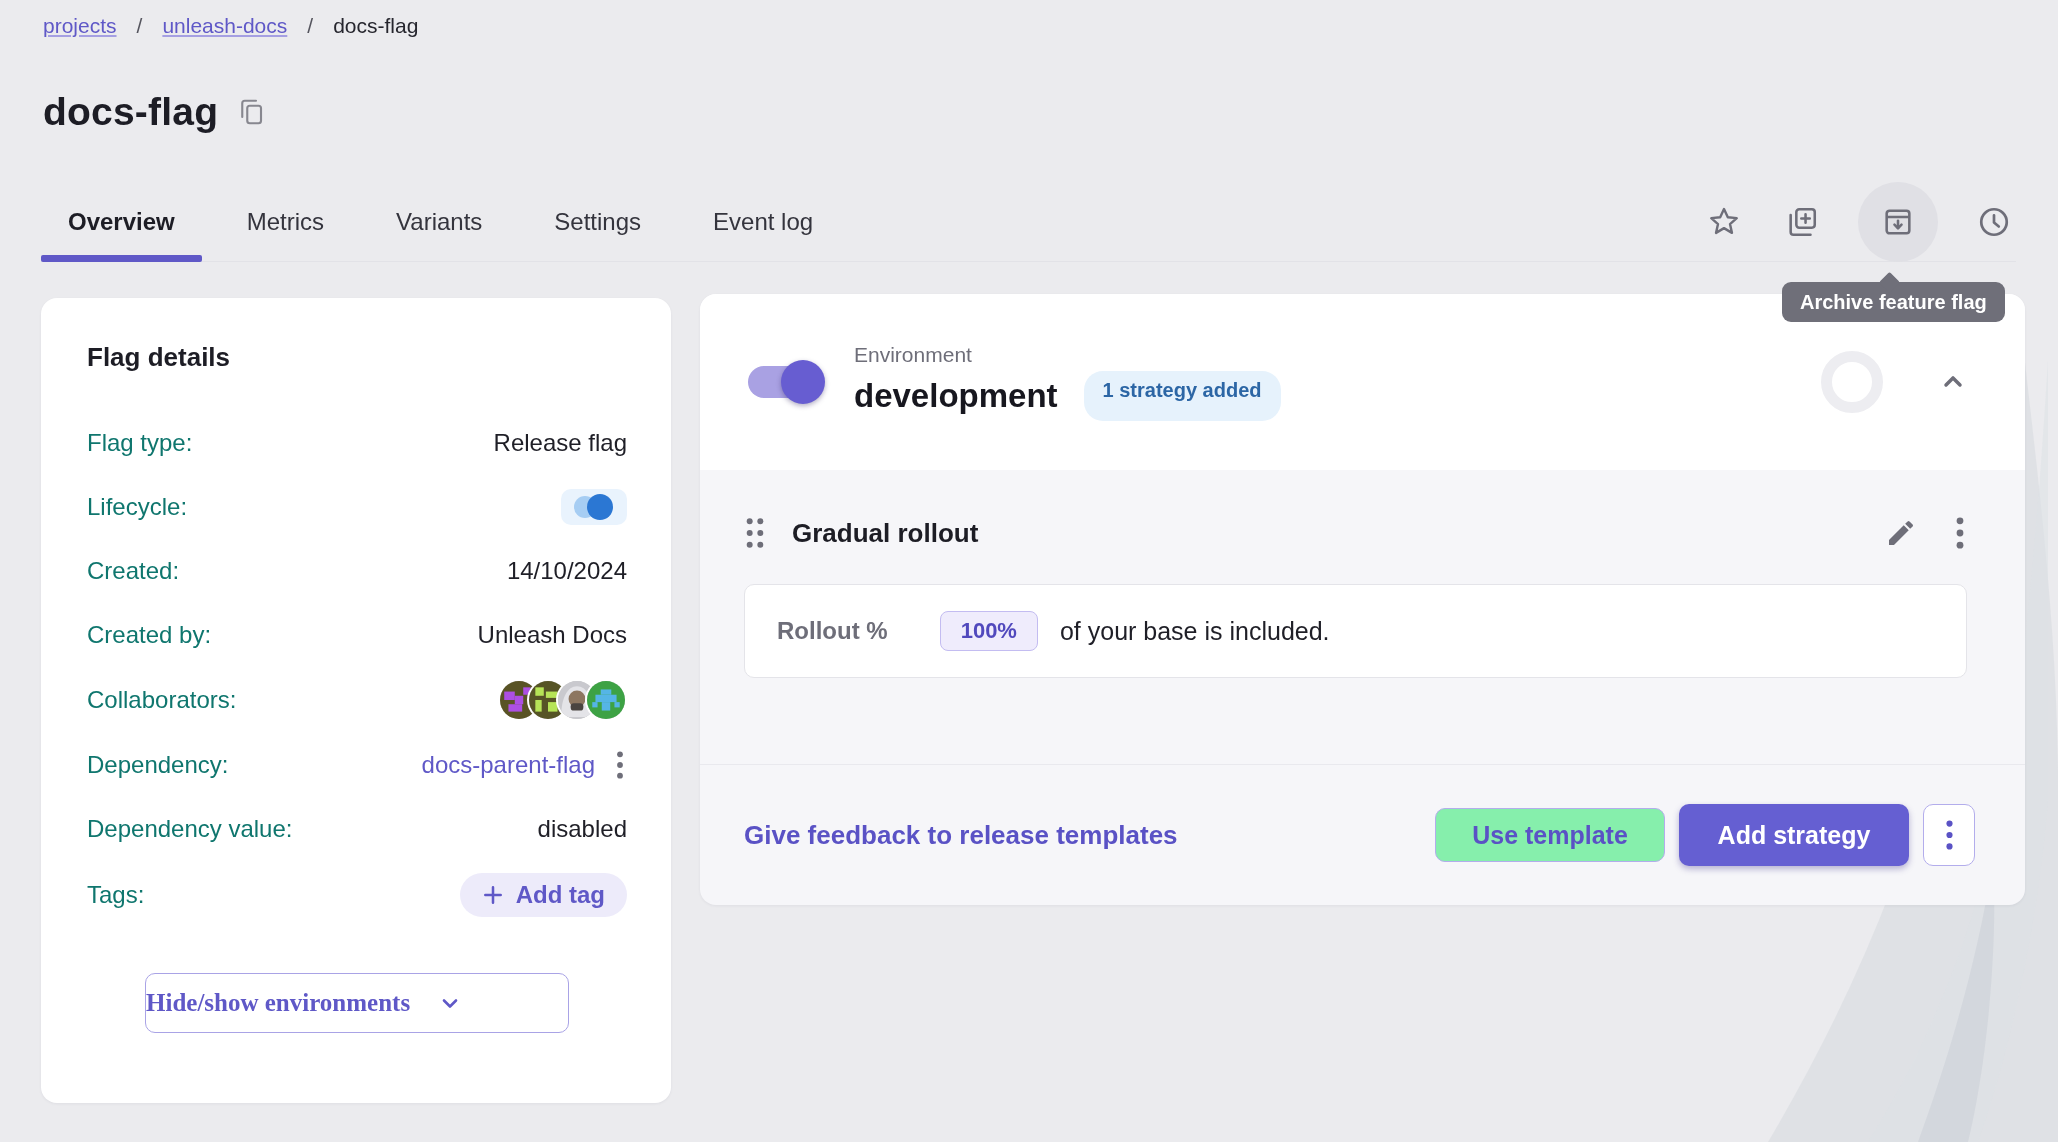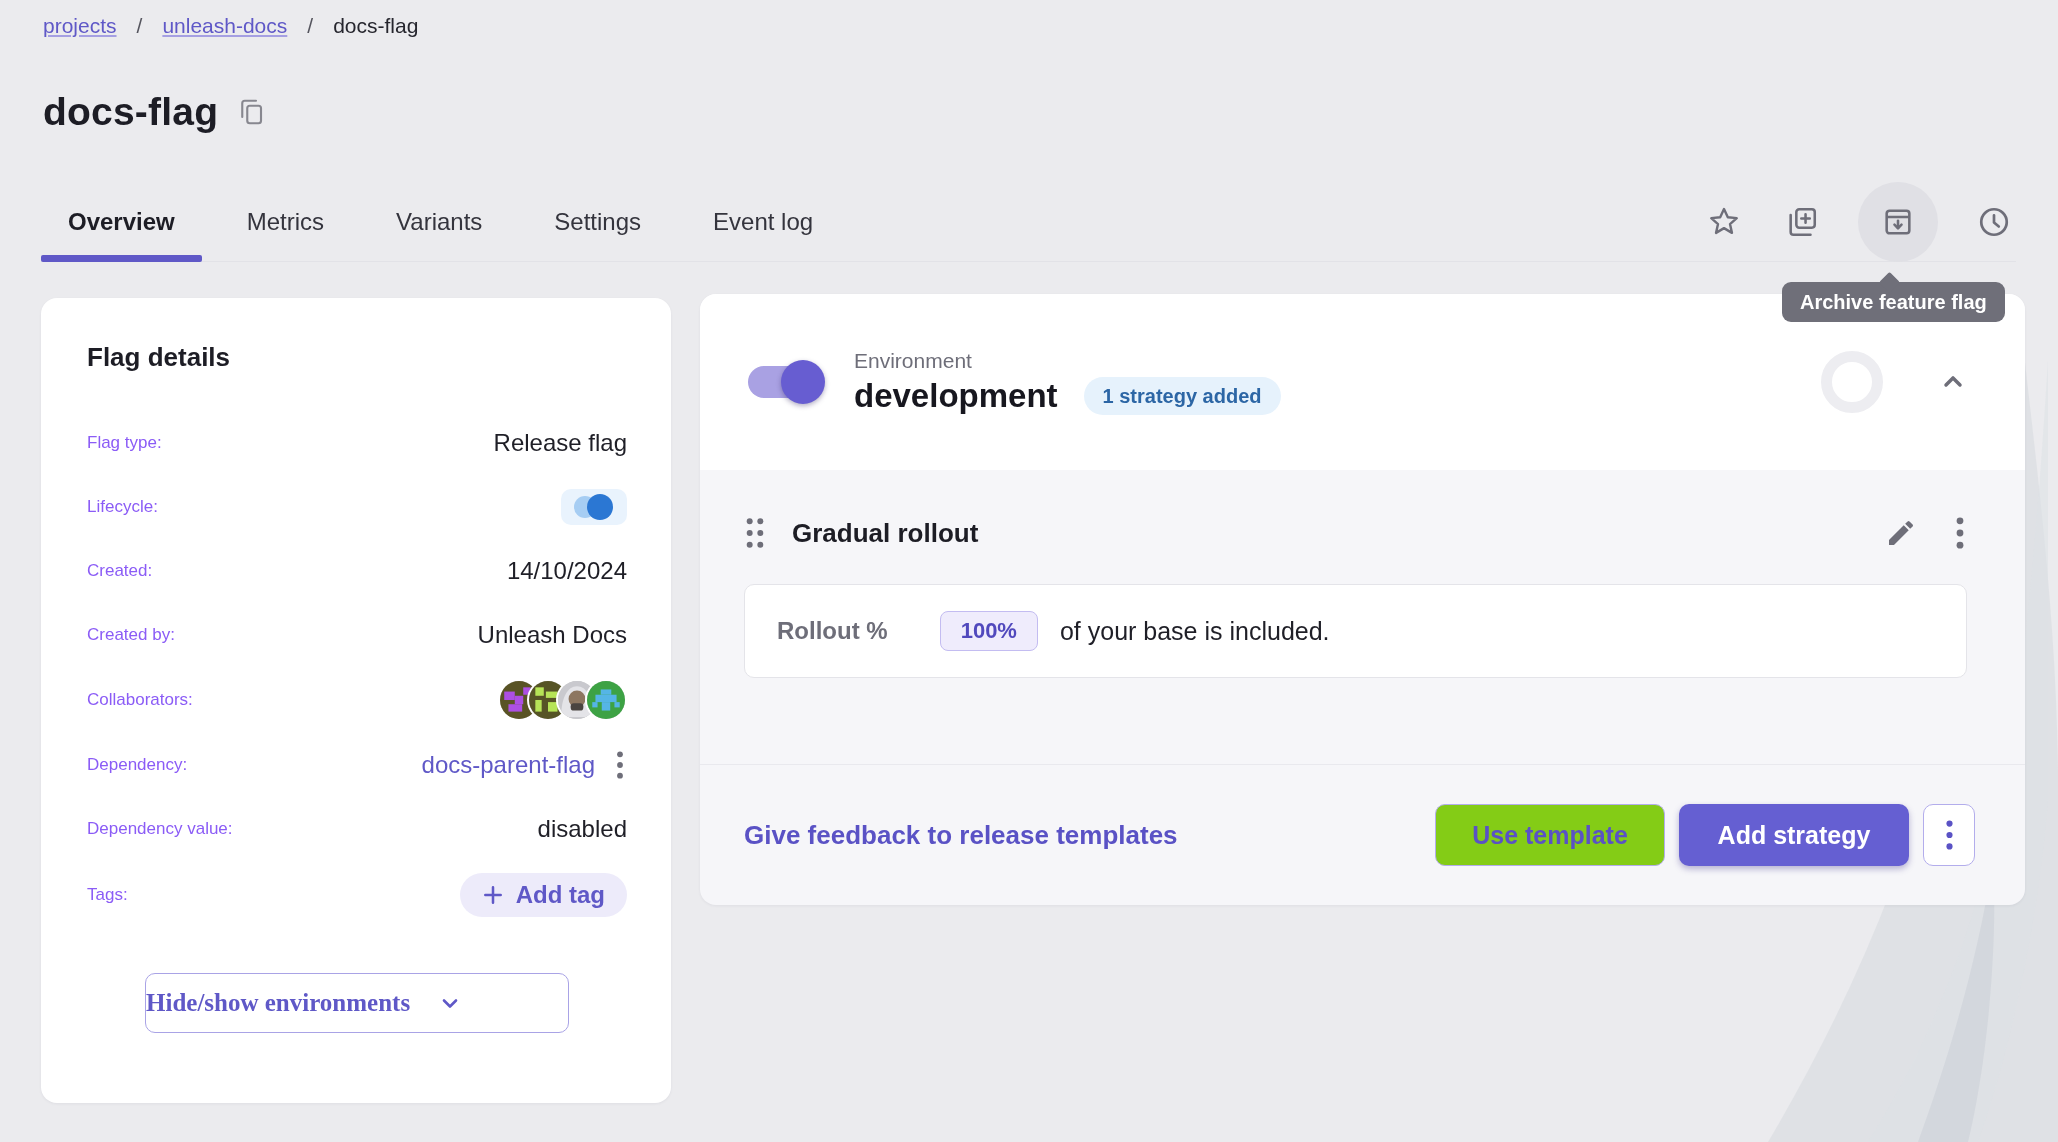--- a/index.html
+++ b/index.html
@@ -38,21 +38,21 @@
 
   
   .tooltip { position:absolute; left:1782px; top:282px; height:40px; line-height:40px; padding:0 18px; background:#6f6f79; color:#fff; font-size:20px; font-weight:600; border-radius:9px; z-index:5; white-space:nowrap; }
   .tooltip::before { content:""; position:absolute; top:-7px; left:100px; width:15px; height:15px; background:#6f6f79; transform:rotate(45deg); border-radius:2px; }
 
   
   .card { background:#fff; border-radius:16px; box-shadow:0 1px 3px rgba(30,30,60,0.06); z-index:1; }
   .flag-card { position:absolute; left:41px; top:298px; width:630px; height:805px; padding:44px 44px 0 46px; }
   .flag-card h2 { font-size:26px; font-weight:700; margin-bottom:50px; color:#1d1d25; }
   .detail-row { display:flex; align-items:center; justify-content:space-between; min-height:40px; margin-bottom:24px; }
-  .detail-row .lbl { font-size:17px; color:#8b5cf6; }
+  .detail-row .lbl { font-size:24px; color:#0f766e; }
   .detail-row .val { font-size:24px; color:#1f1f27; }
   .detail-row .val.link { color:#5f58c7; cursor:pointer; }
   .dep-val { display:flex; align-items:center; gap:18px; }
 
   .lifecycle-chip { width:66px; height:36px; border-radius:10px; background:#e9f3fd; position:relative; display:inline-block; cursor:pointer; }
   .lifecycle-chip .c1 { position:absolute; left:13px; top:7px; width:22px; height:22px; border-radius:50%; background:#a6cdf3; }
   .lifecycle-chip .c2 { position:absolute; left:26px; top:5px; width:26px; height:26px; border-radius:50%; background:#2b77d3; }
 
   .avatars { display:flex; }
   .avatar { width:42px; height:42px; border-radius:50%; border:2px solid #fff; overflow:hidden; margin-left:-13px; background:#ccc; }
@@ -64,39 +64,39 @@
 
   
   .env-card { position:absolute; left:700px; top:294px; width:1325px; height:611px; background:#f6f6f9; overflow:hidden; display:flex; flex-direction:column; }
   .env-header { height:176px; background:#fff; display:flex; align-items:center; padding-left:48px; flex:none; }
   .toggle { position:relative; width:74px; height:32px; border-radius:16px; background:#a9a1e3; cursor:pointer; flex:none; }
   .toggle .knob { position:absolute; right:-3px; top:-6px; width:44px; height:44px; border-radius:50%; background:#675dd1; box-shadow:0 2px 5px rgba(40,30,90,0.35); }
   .env-text { margin-left:32px; }
   .env-label { font-size:21px; color:#6e6e79; margin-bottom:4px; }
   .env-name-row { display:flex; align-items:center; gap:26px; }
   .env-name-row h3 { font-size:33px; font-weight:700; color:#17171f; }
-  .badge { height:38px; line-height:38px; padding:0 19px; border-radius:19px; background:#e6f2fc; color:#2c66a5; font-size:20px; font-weight:600; }
+  .badge { height:50px; line-height:38px; padding:0 19px; border-radius:19px; background:#e6f2fc; color:#2c66a5; font-size:20px; font-weight:600; }
   .env-header-right { margin-left:auto; display:flex; align-items:center; }
   .ring { width:62px; height:62px; border-radius:50%; border:11px solid #ededf1; }
   .collapse-btn { width:44px; height:44px; margin:0 50px 0 48px; }
 
   .strategy-area { flex:1; padding:46px 58px 0 44px; }
   .strategy-head { display:flex; align-items:center; }
   .drag-handle { margin-right:26px; cursor:grab; display:flex; }
   .strategy-head h4 { font-size:26px; font-weight:700; color:#1d1d25; }
   .strategy-head .actions { margin-left:auto; display:flex; align-items:center; gap:36px; }
   .rollout-box { margin:34px 0 0 0; height:94px; background:#fff; border:1px solid #e4e4e9; border-radius:10px; display:flex; align-items:center; padding:0 32px; }
   .rollout-box .rl { font-size:24px; font-weight:600; color:#6e6e79; }
   .rollout-chip { margin-left:52px; height:40px; padding:0 20px; display:flex; align-items:center; border-radius:8px; background:#efecfc; border:1px solid #c3bcf1; color:#5149bd; font-size:22px; font-weight:700; }
   .rollout-box .rt { margin-left:22px; font-size:25px; color:#1f1f27; }
 
   .env-footer { height:141px; border-top:1px solid #e9e9ee; display:flex; align-items:center; padding:0 50px 0 44px; flex:none; }
   .feedback-link { font-size:26px; font-weight:700; color:#5a52c5; background:none; border:none; cursor:pointer; font-family:inherit; }
   .footer-actions { margin-left:auto; display:flex; align-items:center; gap:14px; }
-  .btn-outline { width:230px; height:62px; border:1px solid #b3adec; border-radius:10px; background:#84cc16; color:#5a52c5; font-size:25px; font-weight:700; cursor:pointer; font-family:inherit; }
+  .btn-outline { width:230px; height:54px; border:1px solid #b3adec; border-radius:10px; background:#86efac; color:#5a52c5; font-size:25px; font-weight:700; cursor:pointer; font-family:inherit; }
   .btn-primary { width:230px; height:62px; border:none; border-radius:10px; background:#655fd2; color:#fff; font-size:25px; font-weight:700; cursor:pointer; box-shadow:0 3px 6px rgba(60,50,140,0.35); font-family:inherit; }
   .btn-kebab { width:52px; height:62px; border:1px solid #b3adec; border-radius:10px; background:#fff; display:flex; align-items:center; justify-content:center; cursor:pointer; }
 </style>
 </head>
 <body>
 
 <div class="page">
 
   <svg class="watermark" viewBox="0 0 440 842">
     <path d="M400 0 C415 140 438 300 440 470 L440 842 L150 842 C240 690 300 540 330 400 C355 270 385 130 400 0 Z" fill="#ccd1d8" opacity="0.38"></path>

